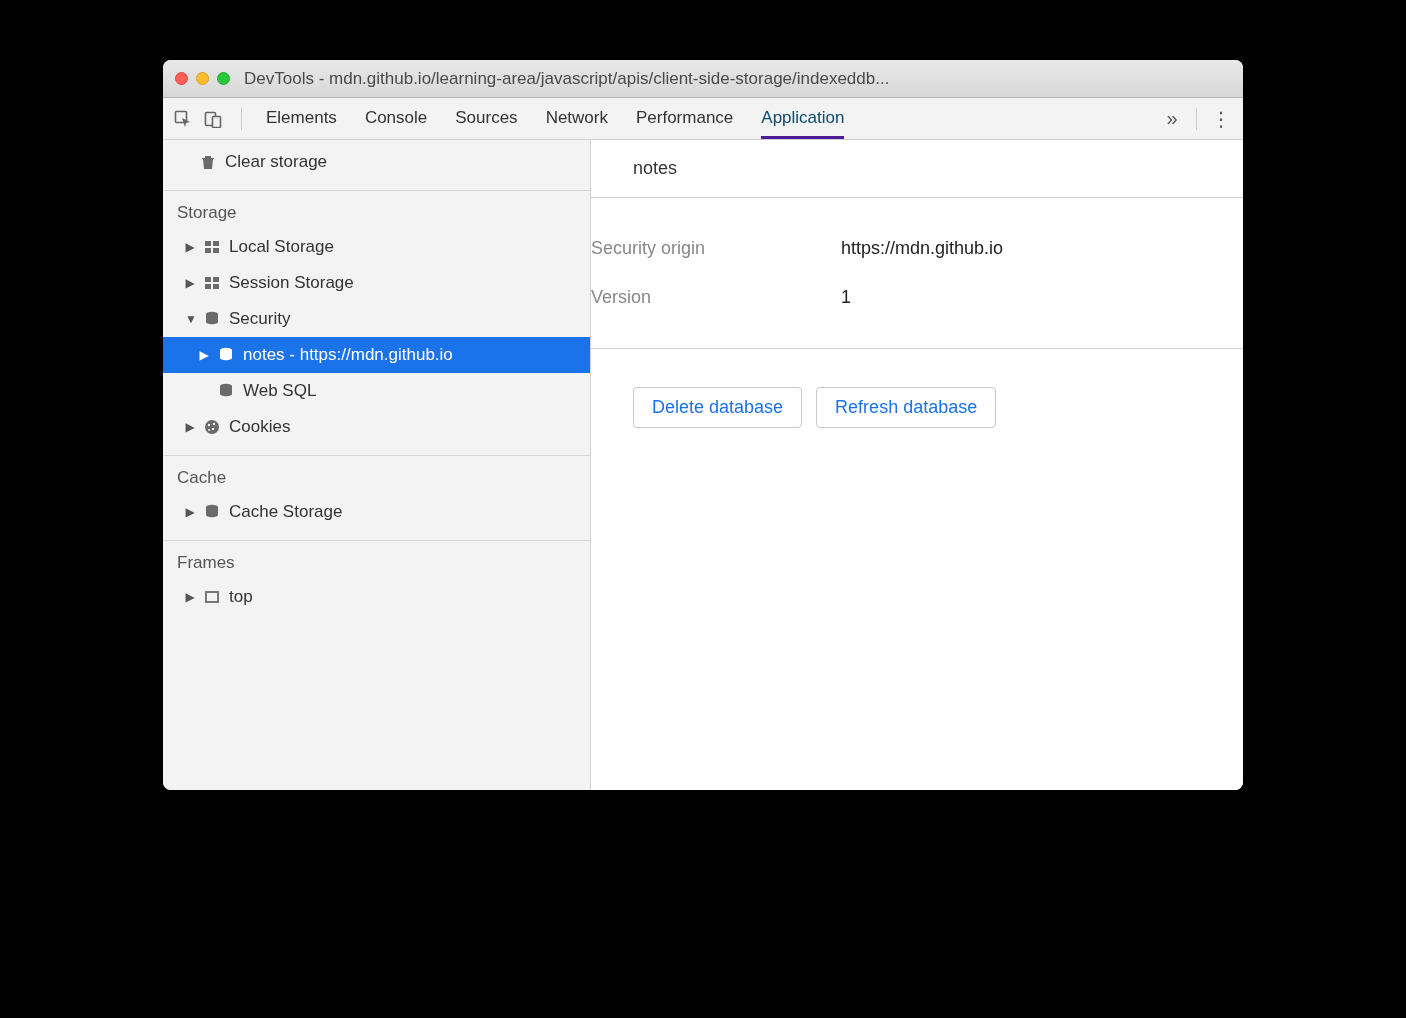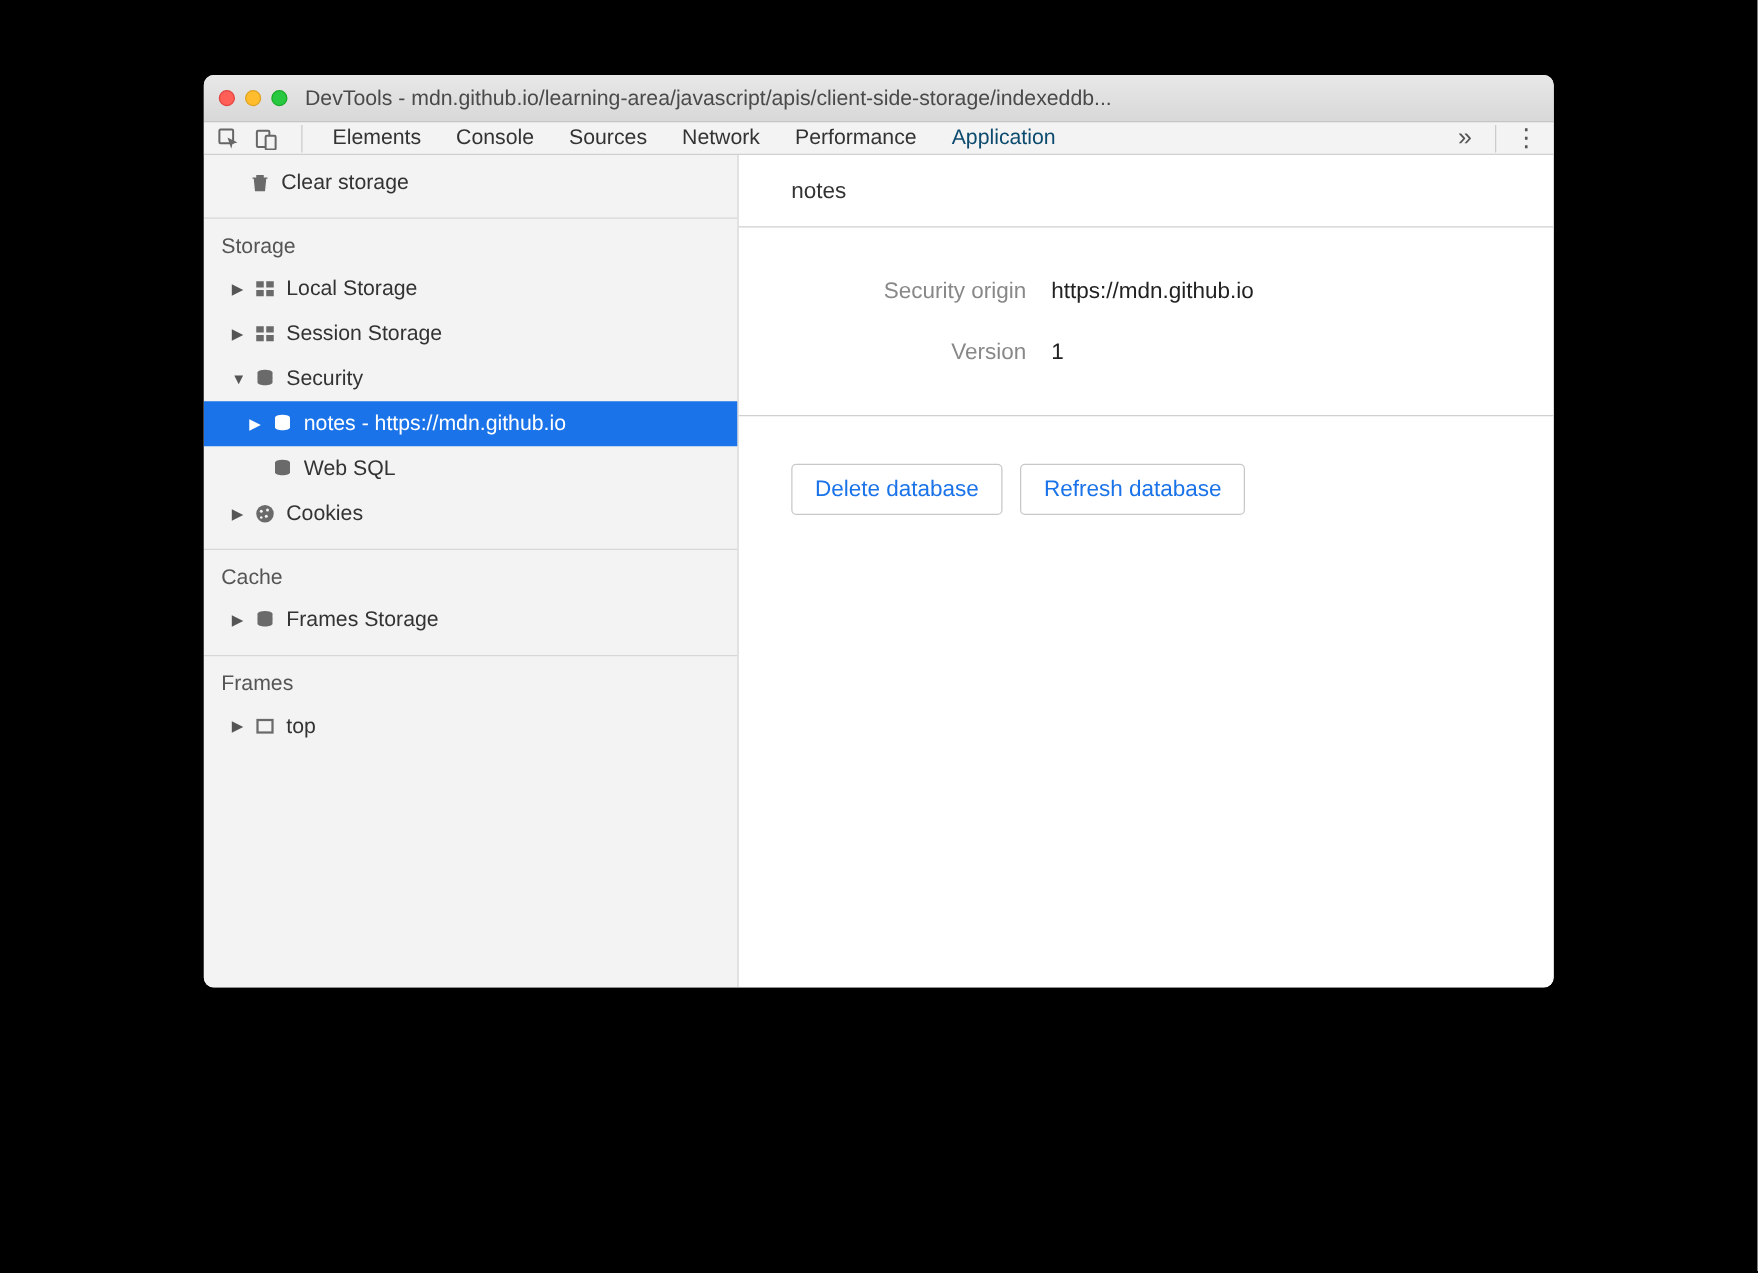--- a/index.html
+++ b/index.html
@@ -38,21 +38,21 @@
   .dot.green { background: #28c940; border: 1px solid #1aab29; }
   .title-text {
     font-size: 17px;
     color: #4a4a4a;
     white-space: nowrap;
     overflow: hidden;
     text-overflow: ellipsis;
     flex: 1;
   }
   .toolbar {
-    height: 26px;
+    height: 42px;
     border-bottom: 1px solid #d0d0d0;
     display: flex;
     align-items: center;
     padding: 0 8px;
     background: #f3f3f3;
   }
   .tool-icon {
     width: 24px; height: 24px;
     display: flex; align-items: center; justify-content: center;
     color: #666;
@@ -131,21 +131,21 @@
     border-bottom: 1px solid #d0d0d0;
     padding: 26px 0;
   }
   .main-row {
     display: flex;
     padding: 14px 0;
     font-size: 18px;
   }
   .main-row .label {
     width: 250px;
-    text-align: right;
+    text-align: left;
     color: #888;
     padding-right: 20px;
   }
   .main-row .value { color: #222; }
   .main-actions {
     padding: 38px 42px;
     display: flex;
     gap: 14px;
     align-items: flex-end;
   }
@@ -300,21 +300,21 @@
         <div class="sb-section-label">Cache</div>
         <div class="sb-item">
           <span class="tree-arrow">▶</span>
           <span class="sb-icon">
             <svg width="16" height="16" viewBox="0 0 16 16" fill="currentColor">
                 <ellipse cx="8" cy="3" rx="6" ry="2.2"></ellipse>
                 <path d="M2 3v4c0 1.2 2.7 2.2 6 2.2s6-1 6-2.2V3"></path>
                 <path d="M2 7v4c0 1.2 2.7 2.2 6 2.2s6-1 6-2.2V7"></path>
               </svg>
           </span>
-          <span>Frames Storage</span>
+          <span>Cache Storage</span>
         </div>
       </div>
 
       <div class="sb-section" style="border-bottom:none;">
         <div class="sb-section-label">Frames</div>
         <div class="sb-item">
           <span class="tree-arrow">▶</span>
           <span class="sb-icon">
             <svg width="16" height="16" viewBox="0 0 16 16" fill="none" stroke="currentColor" stroke-width="1.8">
                 <rect x="2" y="3" width="12" height="10"></rect>

